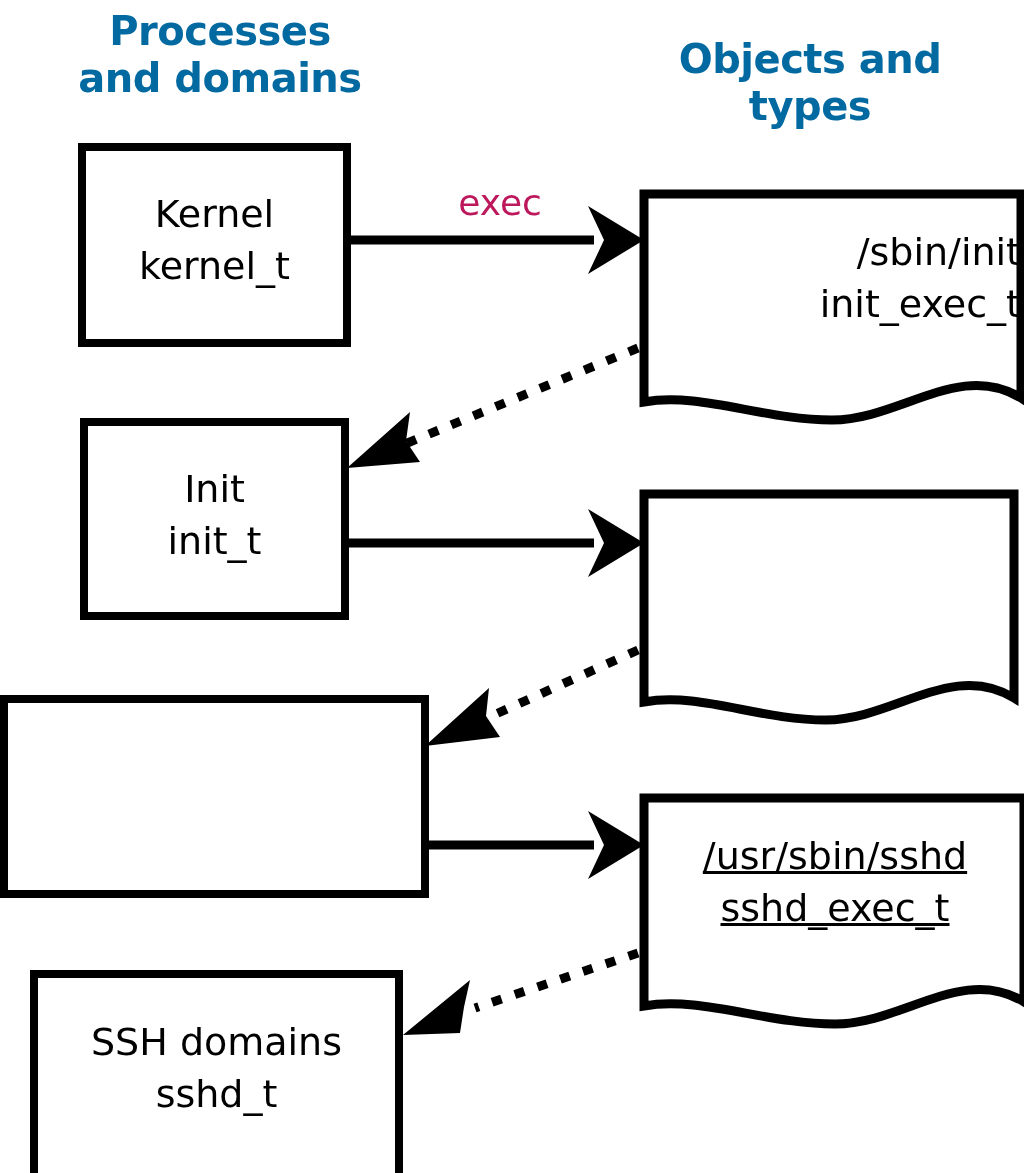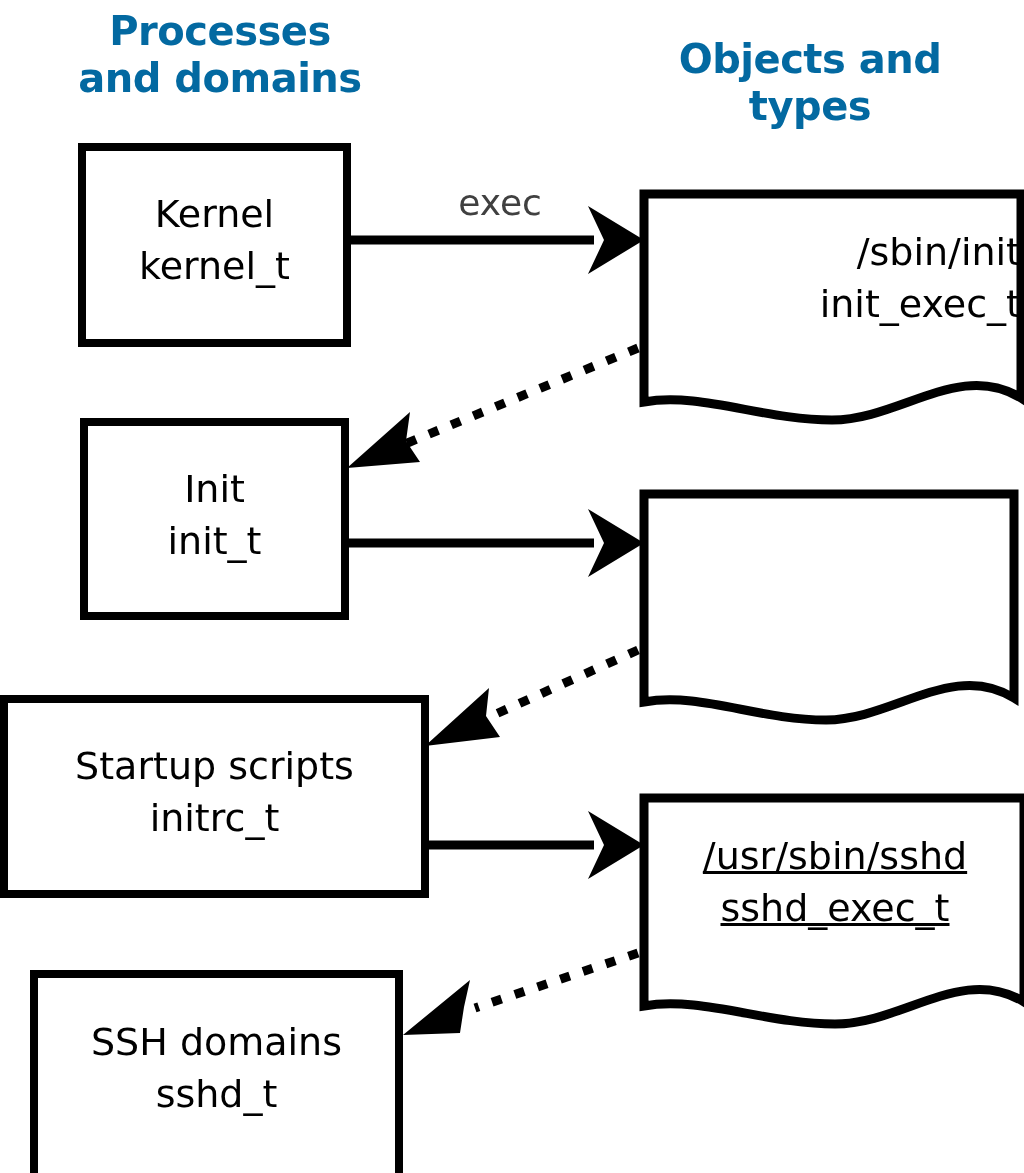--- a/index.html
+++ b/index.html
@@ -51,21 +51,21 @@
     font-size: 38px;
     line-height: 52px;
     color: #000000;
     white-space: pre-line;
     pointer-events: none;
   }
   .edge-label {
     position: absolute;
     font-size: 36px;
     line-height: 40px;
-    color: #404040;
+    color: #be185d;
     text-align: center;
   }
 </style>
 </head>
 <body>
 
 <div id="diagram-root">
 
   <div class="col-header" id="header-processes">Processes
 and domains</div>
@@ -119,22 +119,20 @@
       <polygon points="403,1035 470,980 464,1007 460,1033" fill="#000000"></polygon>
     </g>
   </svg>
 
   <div class="node-label" style="left:82px; top:188px; width:265px;text-align:center;">Kernel
 kernel_t</div>
 
   <div class="node-label" style="left:84px; top:463px; width:261px;text-align:center;">Init
 init_t</div>
 
-  <div class="node-label" style="left:4px; top:740px; width:421px;">Startup scripts
-initrc_t</div>
 
   <div class="node-label" style="left:34px; top:1016px; width:365px;">SSH domains
 sshd_t</div>
 
   <div class="node-label" style="left:646px; top:226px; width:375px;text-align:right;">/sbin/init
 init_exec_t</div>
 
 
   <div class="node-label" style="left:646px; top:830px; width:378px;text-decoration:underline;">/usr/sbin/sshd
 sshd_exec_t</div>

